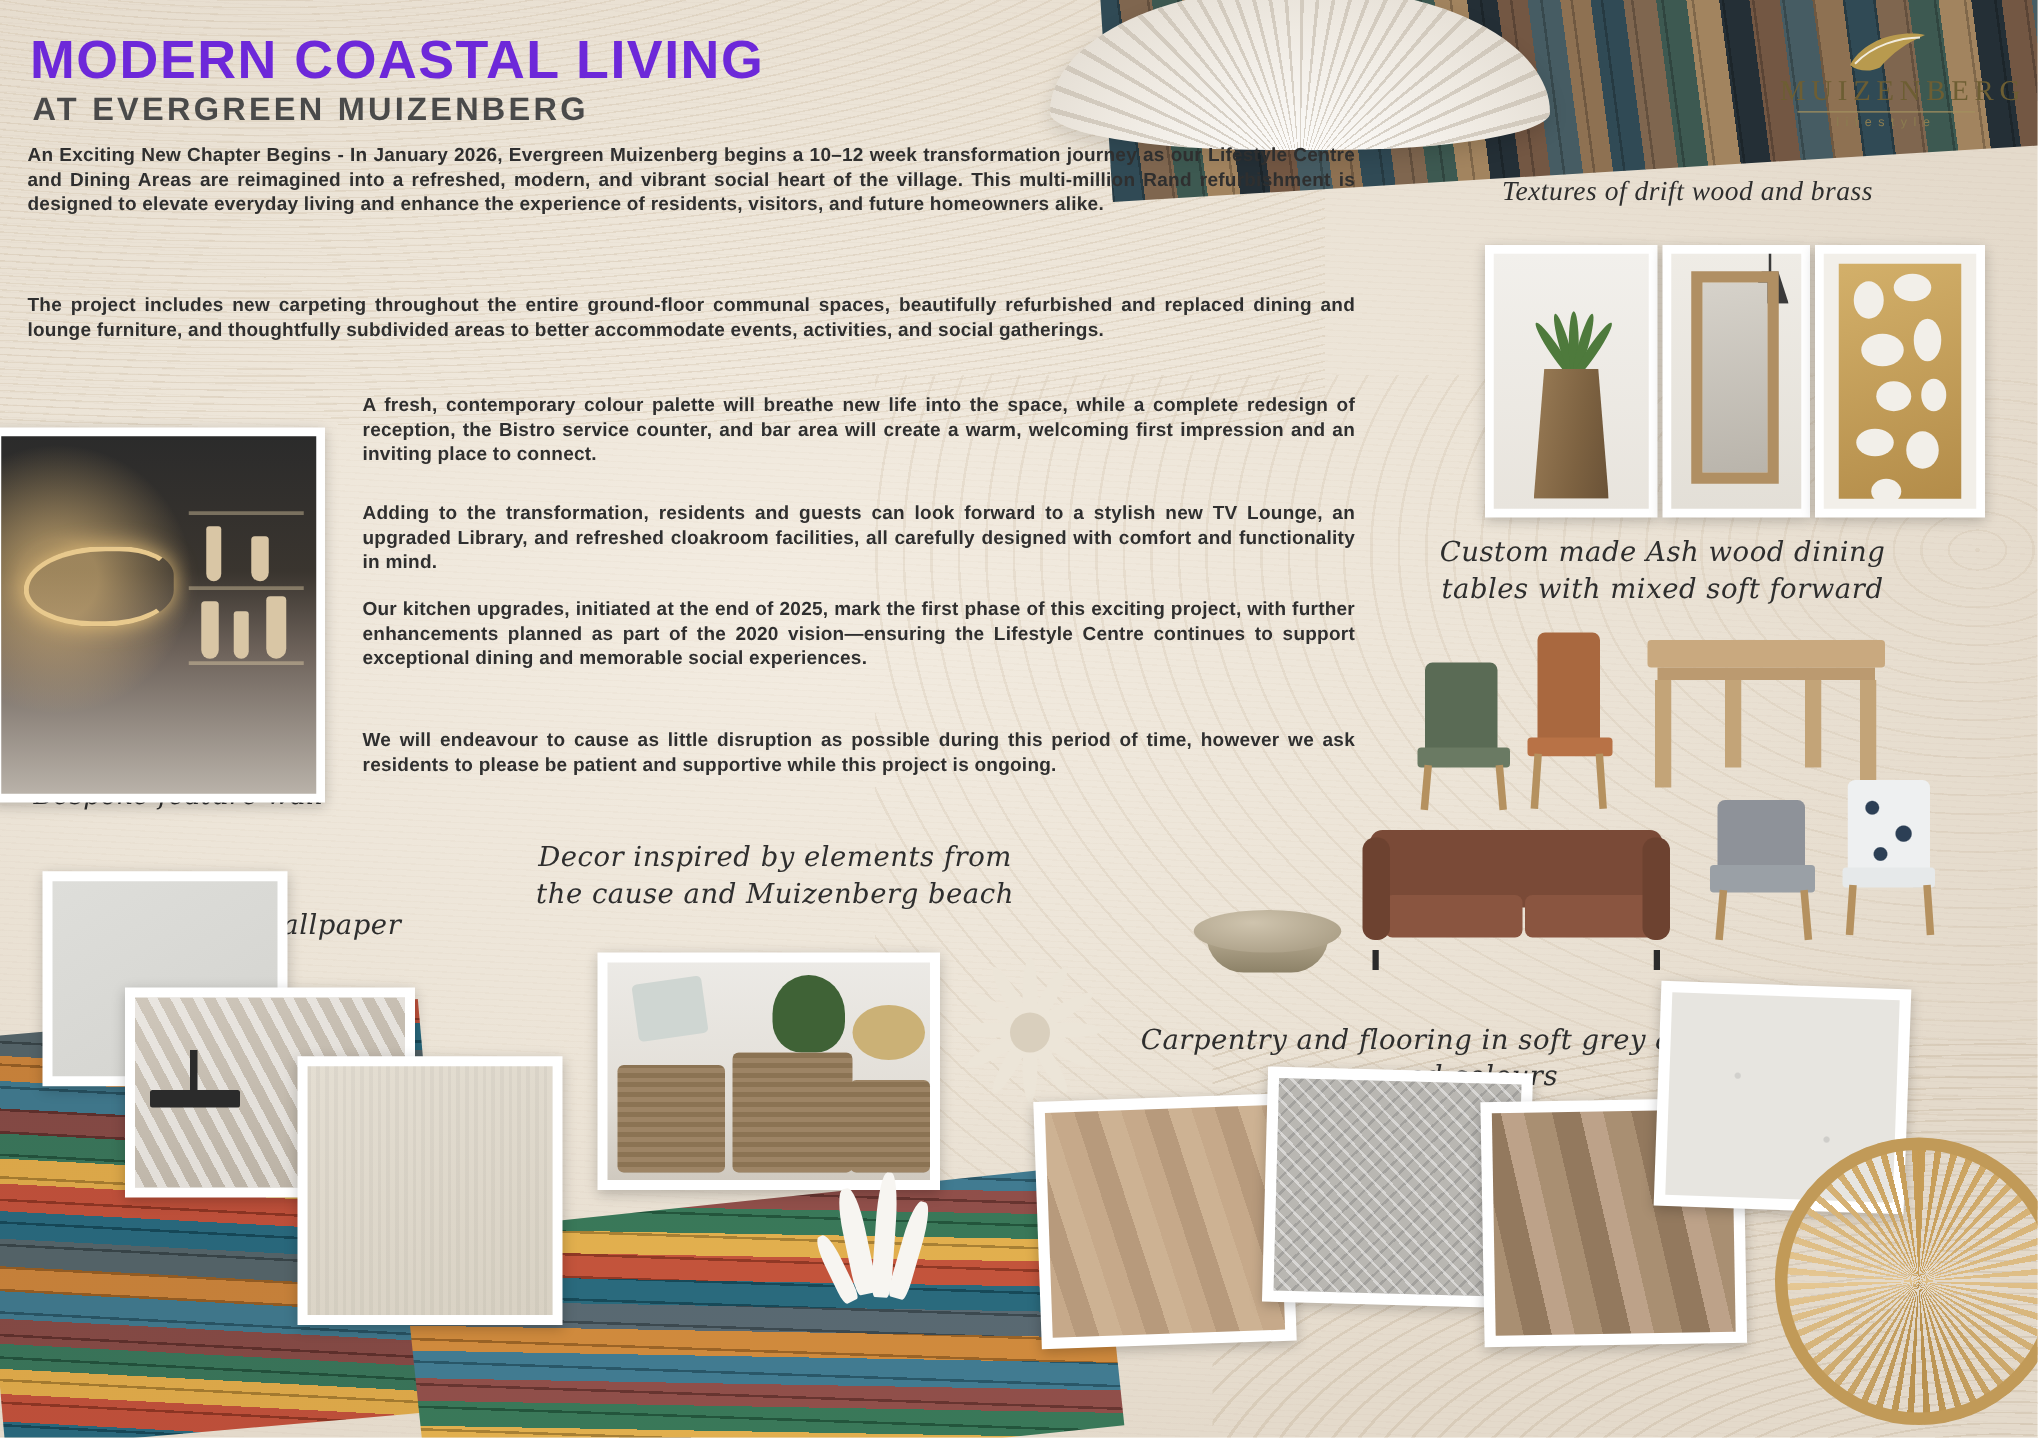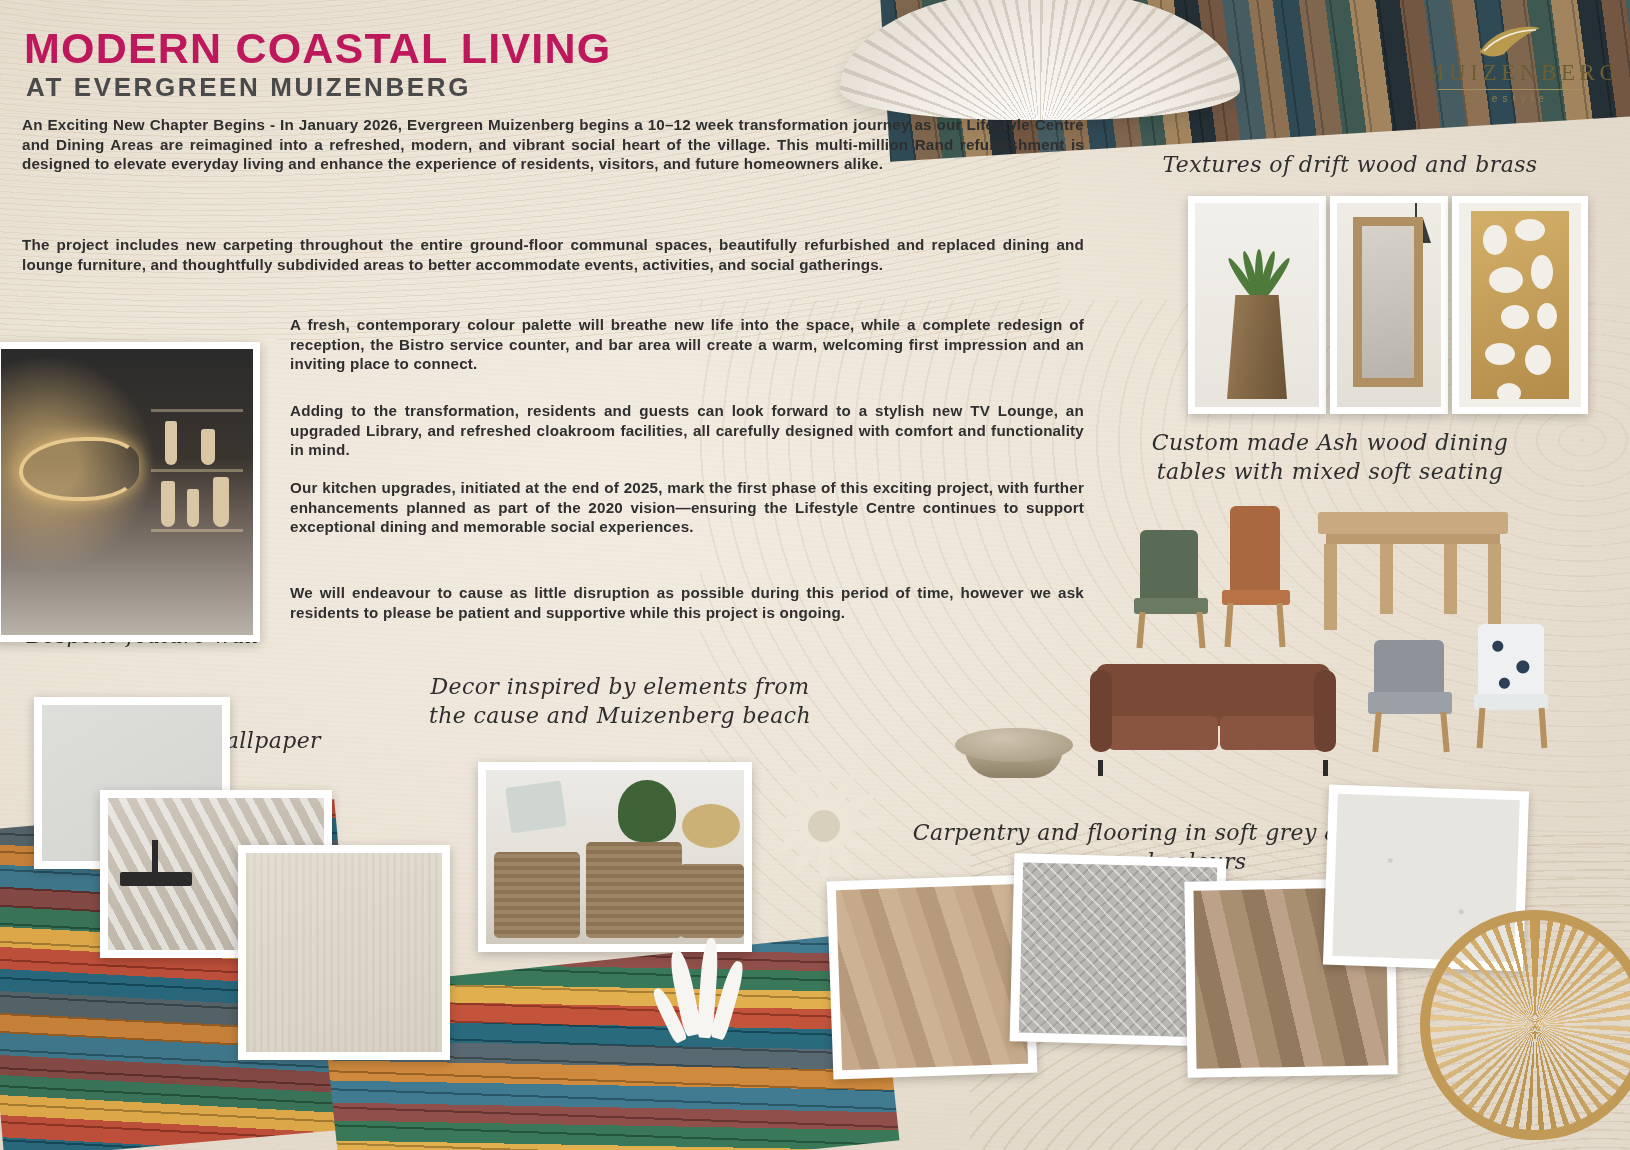--- a/index.html
+++ b/index.html
@@ -82,21 +82,21 @@
   .sand-ripple {
     position: absolute; right: -40px; bottom: -40px; width: 700px; height: 360px;
     background: repeating-radial-gradient(ellipse 600px 260px at 90% 110%,
       rgba(205,190,168,.5) 0 3px, rgba(245,240,232,0) 3px 20px);
   }
 
   
   .title {
     position: absolute; left: 24px; top: 24px;
     font-size: 43px; font-weight: bold; letter-spacing: 1.2px;
-    color: #be185d; font-family: "Liberation Sans", sans-serif;
+    color: #6d28d9; font-family: "Liberation Sans", sans-serif;
   }
   .subtitle {
     position: absolute; left: 26px; top: 72px;
     font-size: 26px; font-weight: bold; letter-spacing: 2.6px; color: #4a4a4a; text-align: right;
   }
   .para {
     position: absolute; color: #2f2f2f; font-weight: bold;
     font-size: 15.2px; line-height: 19.6px; text-align: justify;
     letter-spacing: .2px;
   }
@@ -317,22 +317,22 @@
   <div class="logo-sub">lifestyle</div>
 </div>
 
 <div class="para" id="p1">An Exciting New Chapter Begins - In January 2026, Evergreen Muizenberg begins a 10–12 week transformation journey as our Lifestyle Centre and Dining Areas are reimagined into a refreshed, modern, and vibrant social heart of the village. This multi-million Rand refurbishment is designed to elevate everyday living and enhance the experience of residents, visitors, and future homeowners alike.</div>
 <div class="para" id="p2">The project includes new carpeting throughout the entire ground-floor communal spaces, beautifully refurbished and replaced dining and lounge furniture, and thoughtfully subdivided areas to better accommodate events, activities, and social gatherings.</div>
 <div class="para" id="p3">A fresh, contemporary colour palette will breathe new life into the space, while a complete redesign of reception, the Bistro service counter, and bar area will create a warm, welcoming first impression and an inviting place to connect.</div>
 <div class="para" id="p4">Adding to the transformation, residents and guests can look forward to a stylish new TV Lounge, an upgraded Library, and refreshed cloakroom facilities, all carefully designed with comfort and functionality in mind.</div>
 <div class="para" id="p5">Our kitchen upgrades, initiated at the end of 2025, mark the first phase of this exciting project, with further enhancements planned as part of the 2020 vision—ensuring the Lifestyle Centre continues to support exceptional dining and memorable social experiences.</div>
 <div class="para" id="p6">We will endeavour to cause as little disruption as possible during this period of time, however we ask residents to please be patient and supportive while this project is ongoing.</div>
 
-<div class="script" style="left:1160px; top:150px; width:380px;">Textures of drift wood and brass</div>
-<div class="script" style="left:1140px; top:428px; width:380px;">Custom made Ash wood dining tables with mixed soft seating</div>
+<div class="script" style="left:1160px; top:138px; width:380px;font-family:Liberation Serif, serif;">Textures of drift wood and brass</div>
+<div class="script" style="left:1140px; top:428px; width:380px;">Custom made Ash wood dining tables with mixed soft forward</div>
 <div class="script" style="left:18px; top:622px; width:250px; font-size:21px;">Bespoke feature wall</div>
 <div class="script" style="left:98px; top:726px; width:236px;">Paint &amp; Wallpaper</div>
 <div class="script" style="left:420px; top:672px; width:400px;">Decor inspired by elements from the cause and Muizenberg beach</div>
 <div class="script" style="left:910px; top:818px; width:520px;">Carpentry and flooring in soft grey and light wood colours</div>
 
 <div class="card" id="feature-wall">
   <div class="inner">
     <div class="fw-glow"></div>
     <div class="fw-shelf" style="left:150px; top:60px; width:92px; height:3px;"></div>
     <div class="fw-shelf" style="left:150px; top:120px; width:92px; height:3px;"></div>

